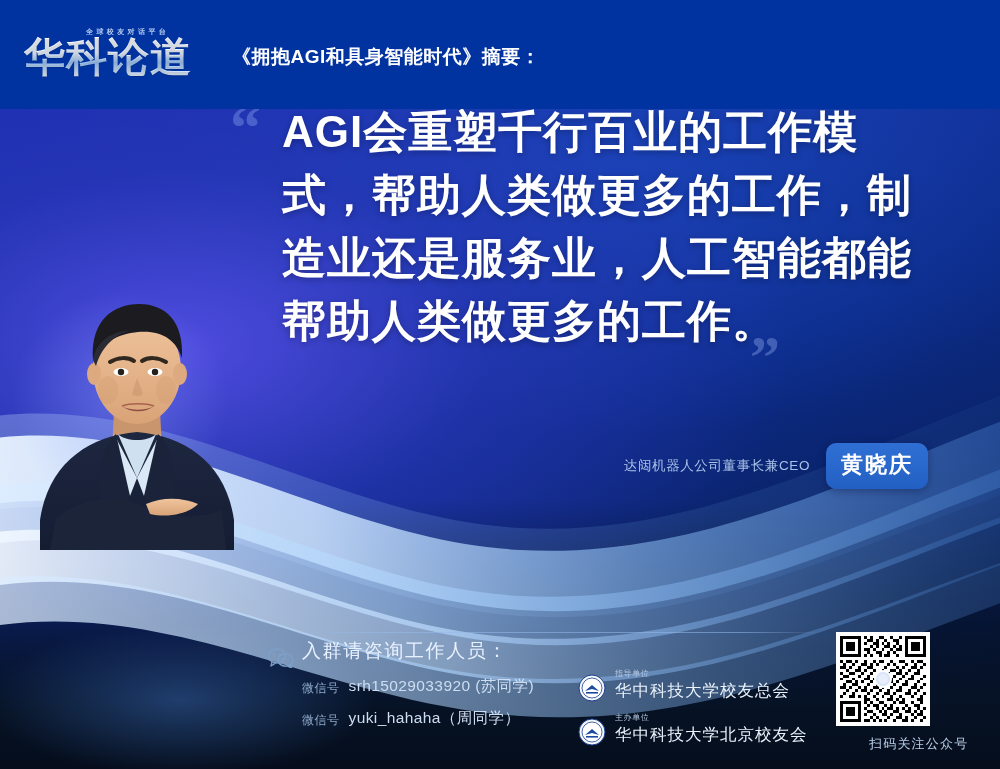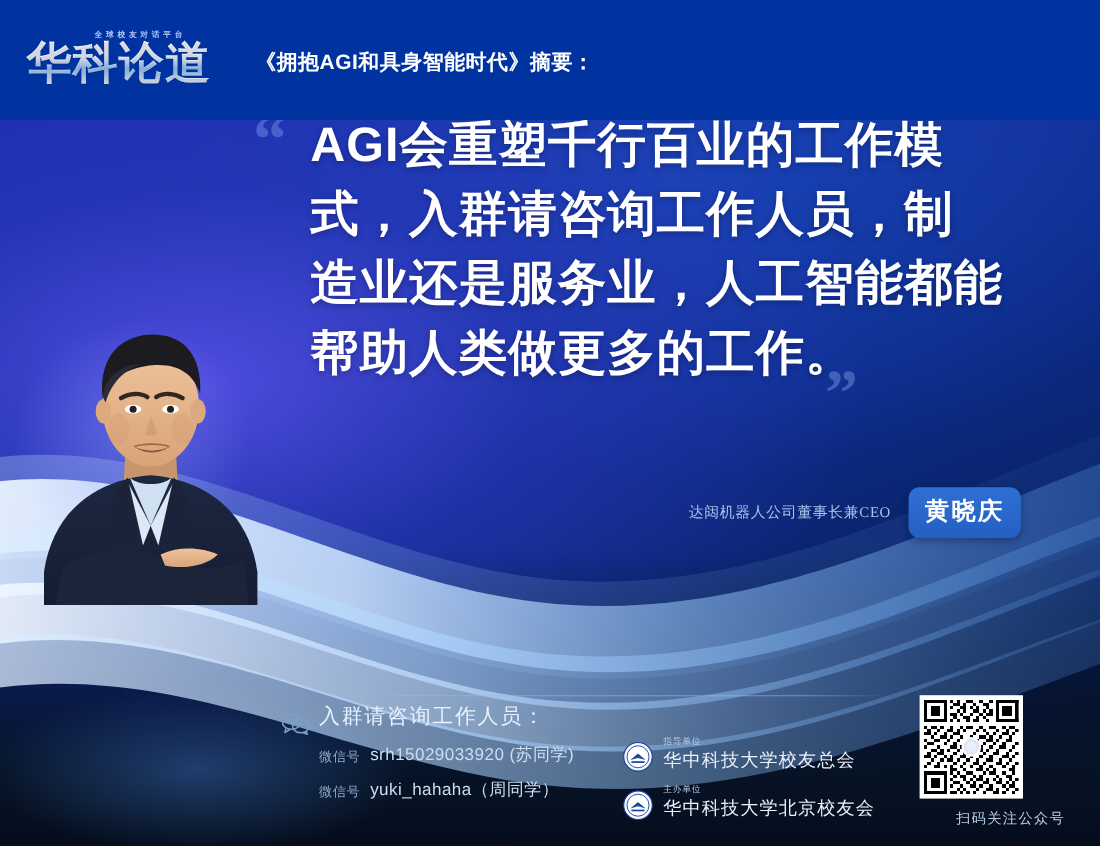--- a/index.html
+++ b/index.html
@@ -82,30 +82,30 @@
     position:absolute; left:522px; top:232px; font-size:60px; line-height:50px;
     color:rgba(173,196,255,.32); font-weight:800; font-family:"Liberation Serif",serif;
     z-index:26;
   }
 
   
   .attribution {
     position:absolute; right:72px; top:443px; z-index:27;
     display:flex; align-items:center; gap:16px;
   }
-  .attr-role { color:#a9c2e8; font-size:13.5px; letter-spacing:.6px; white-space:nowrap;font-family:Liberation Serif, serif; }
+  .attr-role { color:#a9c2e8; font-size:13.5px; letter-spacing:.6px; white-space:nowrap; }
   .attr-name-badge {
     background:linear-gradient(180deg,#2f6fd4 0%,#2360c4 100%);
     border-radius:10px; padding:7px 15px 9px; color:#ffffff;
     font-size:22px; font-weight:700; letter-spacing:2px; white-space:nowrap;
     box-shadow:0 2px 8px rgba(0,10,50,.35);
   }
 
   
-  .footer { position:absolute; left:4px; top:620px; width:828px; height:149px; z-index:30; }
+  .footer { position:absolute; left:16px; top:620px; width:828px; height:149px; z-index:30; }
   .footer-divider {
     position:absolute; left:282px; top:12px; width:516px; height:1px;
     background:linear-gradient(90deg, rgba(140,175,225,.05) 0%, rgba(150,185,235,.55) 14%, rgba(150,185,235,.55) 86%, rgba(140,175,225,.05) 100%);
   }
   .wechat-icon { position:absolute; left:252px; top:28px; width:26px; height:20px; }
   .contact-block { position:absolute; left:286px; top:18px; }
   .contact-title {
     color:#e8f1ff; font-size:19px; font-weight:400; letter-spacing:1.6px;
     margin-bottom:12px; white-space:nowrap;
   }
@@ -240,21 +240,21 @@
       <div class="brand-tagline">全球校友对话平台</div>
       <div class="brand-title">华科论道</div>
     </div>
     <div class="header-title">《拥抱AGI和具身智能时代》摘要：</div>
   </div>
 
   <div class="quote-wrap">
     <div class="quote-mark-open">“</div>
     <div class="quote-text">
       <span class="quote-line">AGI会重塑千行百业的工作模</span>
-      <span class="quote-line">式，入群请咨询工作人员，制</span>
+      <span class="quote-line">式，帮助人类做更多的工作，制</span>
       <span class="quote-line">造业还是服务业，人工智能都能</span>
       <span class="quote-line">帮助人类做更多的工作。</span>
     </div>
     <div class="quote-mark-close">”</div>
   </div>
 
   <div class="attribution">
     <div class="attr-role">达闼机器人公司董事长兼CEO</div>
     <div class="attr-name-badge">黄晓庆</div>
   </div>

